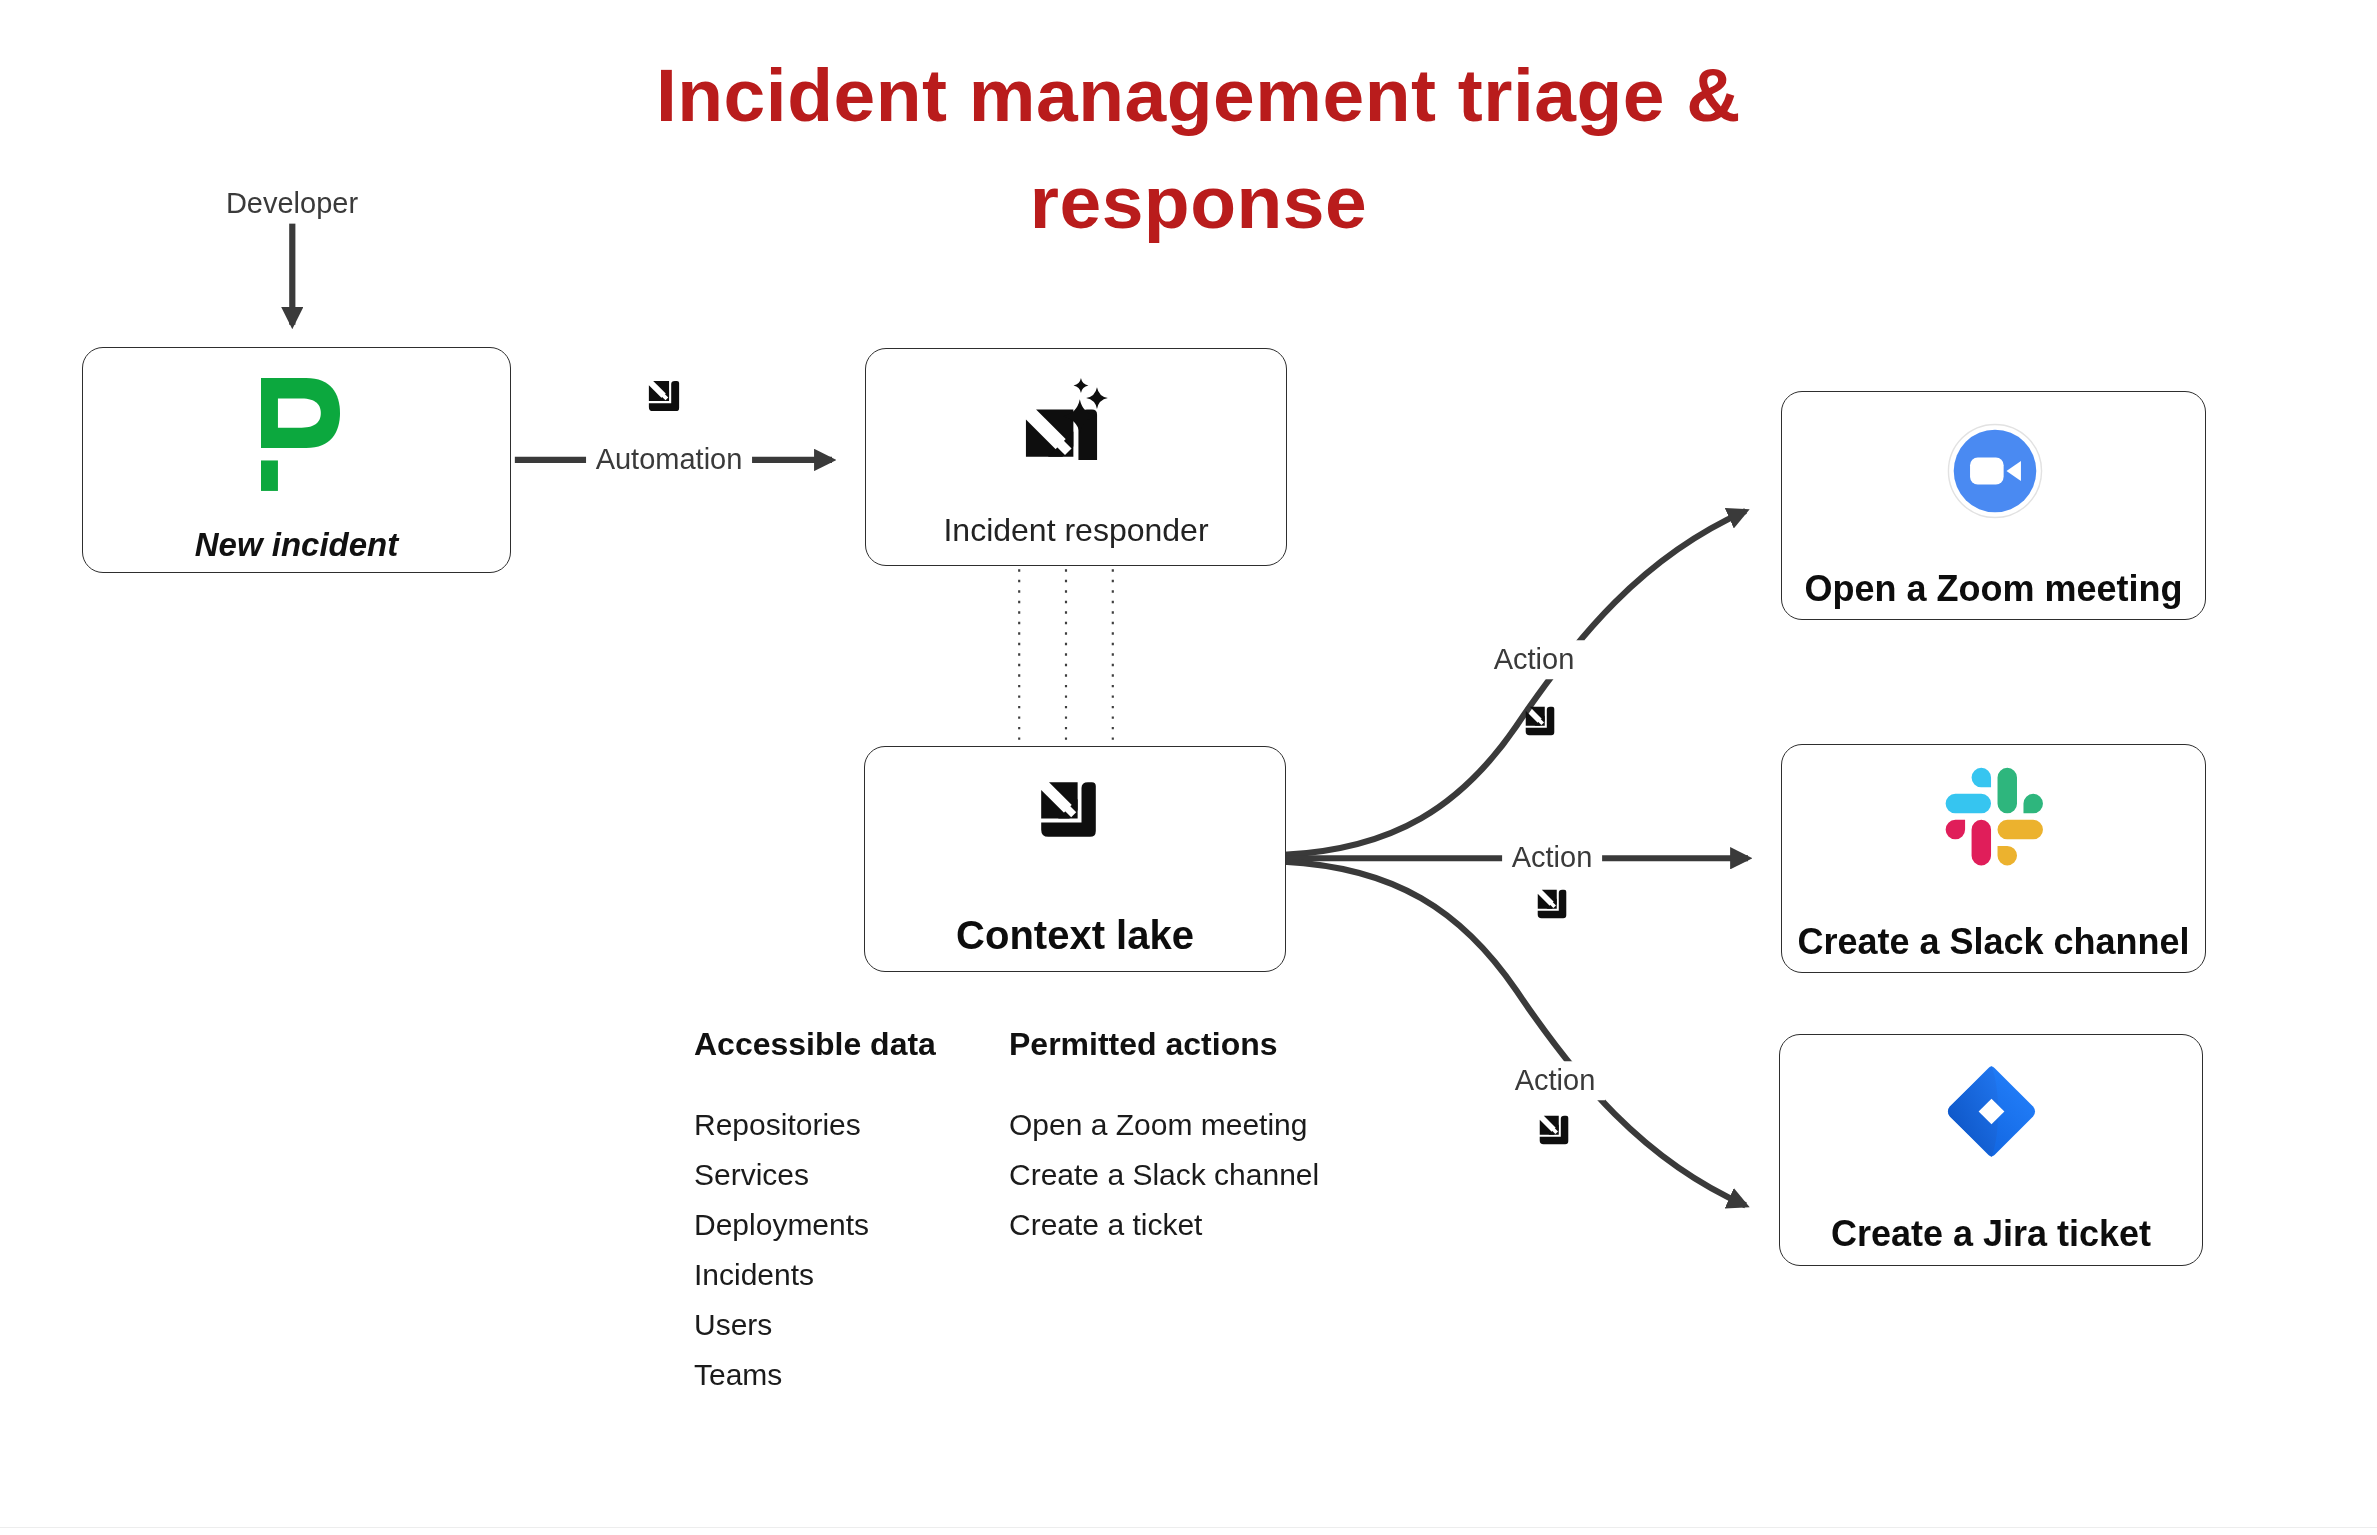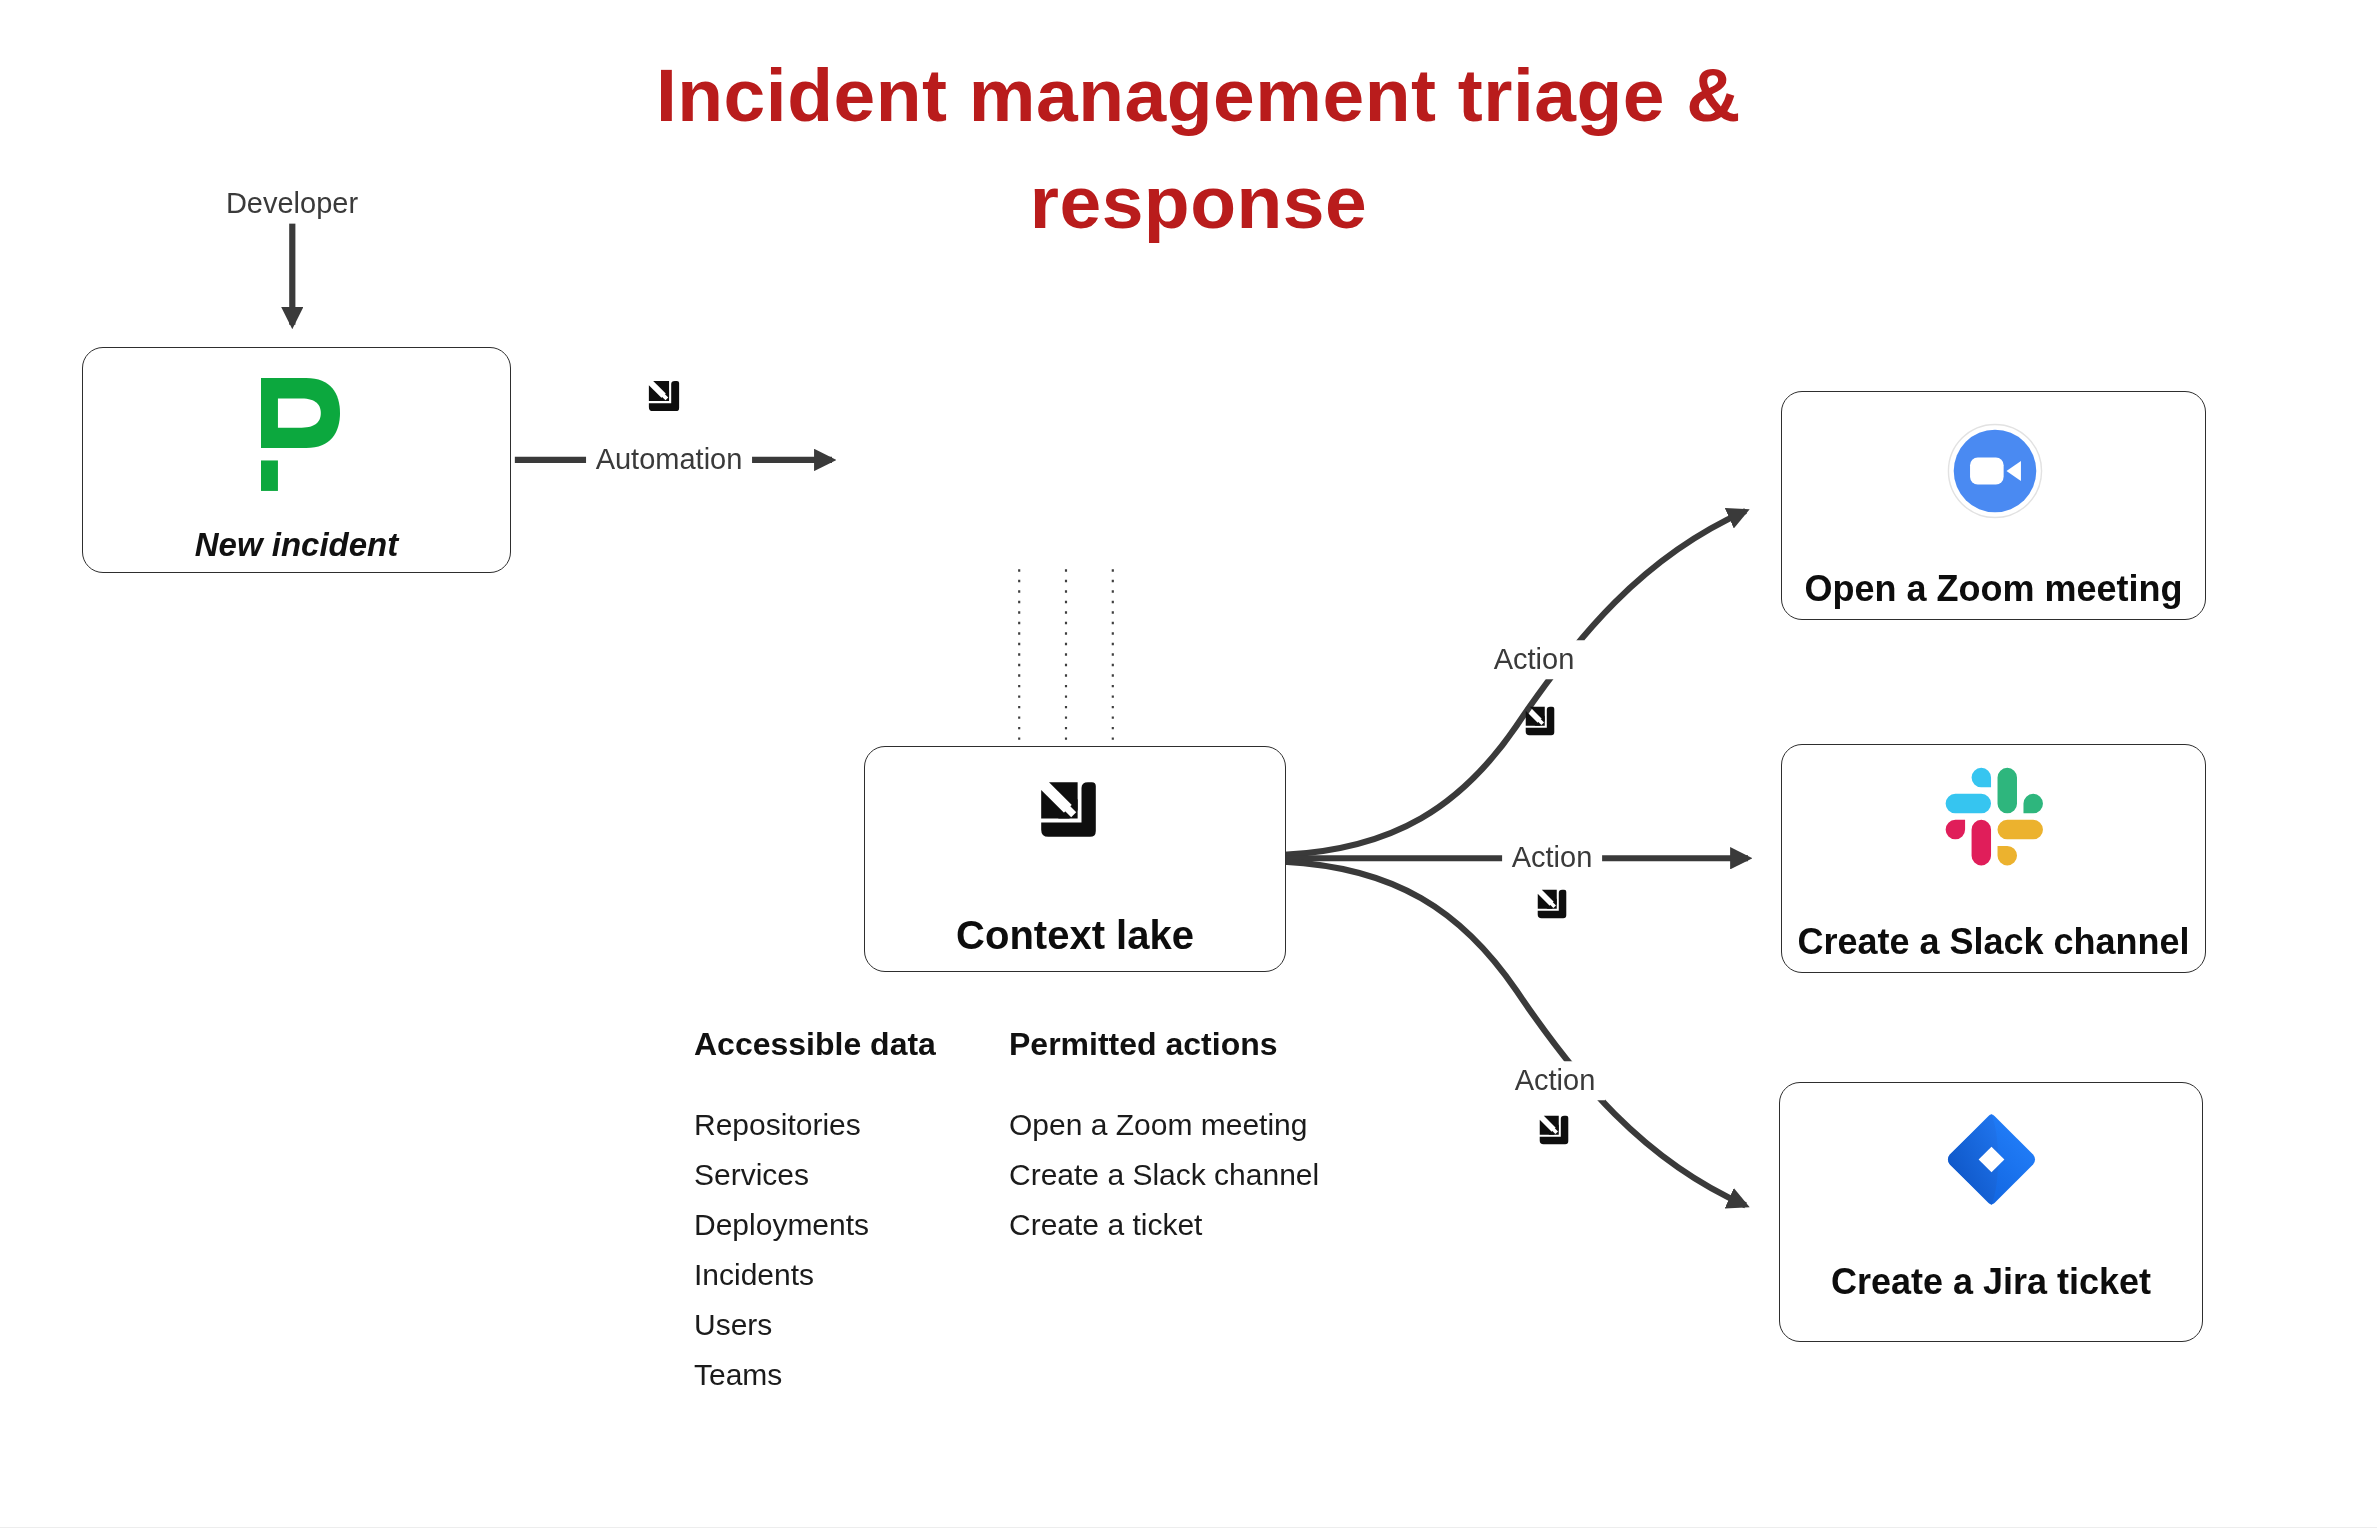--- a/index.html
+++ b/index.html
@@ -72,20 +72,29 @@
       <rect x="0" y="73" width="15" height="27" fill="#0CA83E"></rect>
     </svg>
     <div class="node-label lbl-bolditalic" style="top:178px;font-size:33px;">New incident</div>
   </div>
 
   <svg class="icon" style="left:646px;top:378px;width:36px;height:36px;" viewBox="0 0 100 100">
     <use href="#agent-glyph"></use>
   </svg>
   <span class="edge-chip" style="left:669px;top:460px;">Automation</span>
 
+  <div class="abs node-box" style="left:865px;top:348px;width:422px;height:218px;">
+    <svg class="icon" style="left:144px;top:26px;width:103px;height:85px;" viewBox="0 -48 180 148">
+      <use href="#agent-glyph"></use>
+      <path d="M122 -6 Q127 19 152 24 Q127 29 122 54 Q117 29 92 24 Q117 19 122 -6 Z" fill="#0e0e0e"></path>
+      <path d="M152 -27 Q155 -11 171 -8 Q155 -5 152 11 Q149 -5 133 -8 Q149 -11 152 -27 Z" fill="#0e0e0e"></path>
+      <path d="M124 -43 Q126 -32 137 -30 Q126 -28 124 -17 Q122 -28 111 -30 Q122 -32 124 -43 Z" fill="#0e0e0e"></path>
+    </svg>
+    <div class="node-label" style="top:163px;font-size:32px;color:#222222;">Incident responder</div>
+  </div>
 
   <div class="abs node-box" style="left:864px;top:746px;width:422px;height:226px;">
     <svg class="icon" style="left:171px;top:30px;width:65px;height:65px;" viewBox="0 0 100 100">
       <use href="#agent-glyph"></use>
     </svg>
     <div class="node-label lbl-bold" style="top:166px;font-size:40px;color:#0d0d0d;">Context lake</div>
   </div>
 
   <span class="edge-chip" style="left:1534px;top:660px;">Action</span>
   <svg class="icon" style="left:1523px;top:704px;width:34px;height:34px;" viewBox="0 0 100 100">
@@ -115,21 +124,21 @@
   <div class="abs node-box" style="left:1781px;top:744px;width:425px;height:229px;">
     <svg class="icon" style="left:160px;top:19px;width:105px;height:105px;" viewBox="-2 -2 58 58">
       <path fill="#36C5F0" d="M19.712.133a5.381 5.381 0 0 0-5.376 5.387 5.381 5.381 0 0 0 5.376 5.386h5.376V5.52A5.381 5.381 0 0 0 19.712.133m0 14.365H5.376A5.381 5.381 0 0 0 0 19.884a5.381 5.381 0 0 0 5.376 5.387h14.336a5.381 5.381 0 0 0 5.376-5.387 5.381 5.381 0 0 0-5.376-5.386"></path>
       <path fill="#2EB67D" d="M53.76 19.884a5.381 5.381 0 0 0-5.376-5.386 5.381 5.381 0 0 0-5.376 5.386v5.387h5.376a5.381 5.381 0 0 0 5.376-5.387m-14.336 0V5.52A5.381 5.381 0 0 0 34.048.133a5.381 5.381 0 0 0-5.376 5.387v14.364a5.381 5.381 0 0 0 5.376 5.387 5.381 5.381 0 0 0 5.376-5.387"></path>
       <path fill="#ECB22E" d="M34.048 54a5.381 5.381 0 0 0 5.376-5.387 5.381 5.381 0 0 0-5.376-5.386h-5.376v5.386A5.381 5.381 0 0 0 34.048 54m0-14.365h14.336a5.381 5.381 0 0 0 5.376-5.386 5.381 5.381 0 0 0-5.376-5.387H34.048a5.381 5.381 0 0 0-5.376 5.387 5.381 5.381 0 0 0 5.376 5.386"></path>
       <path fill="#E01E5A" d="M0 34.249a5.381 5.381 0 0 0 5.376 5.386 5.381 5.381 0 0 0 5.376-5.386v-5.387H5.376A5.381 5.381 0 0 0 0 34.25m14.336-.001v14.364A5.381 5.381 0 0 0 19.712 54a5.381 5.381 0 0 0 5.376-5.387V34.25a5.381 5.381 0 0 0-5.376-5.387 5.381 5.381 0 0 0-5.376 5.387"></path>
     </svg>
     <div class="node-label lbl-bold" style="top:176px;font-size:36px;color:#0d0d0d;">Create a Slack channel</div>
   </div>
 
-  <div class="abs node-box" style="left:1779px;top:1082px;width:424px;height:260px;">
+  <div class="abs node-box" style="left:1779px;top:1034px;width:424px;height:232px;">
     <svg class="icon" style="left:162px;top:27px;width:99px;height:99px;" viewBox="0 0 100 100">
       <defs>
         <linearGradient id="jg" x1="0" y1="1" x2="1" y2="0">
           <stop offset="0" stop-color="#0B5CD7"></stop>
           <stop offset="1" stop-color="#2684FF"></stop>
         </linearGradient>
         <linearGradient id="jg2" x1="0" y1="1" x2="1" y2="0">
           <stop offset="0" stop-color="#0a4fbe"></stop>
           <stop offset="1" stop-color="#2177f0"></stop>
         </linearGradient>

